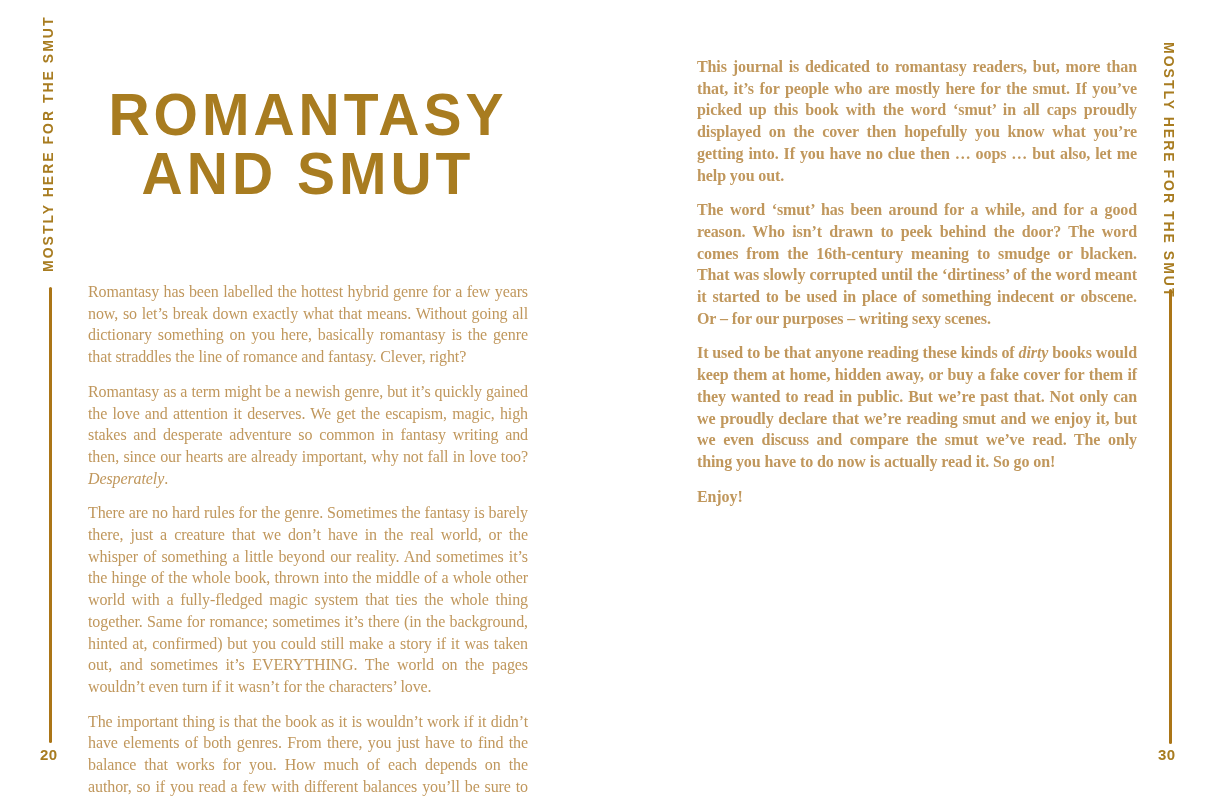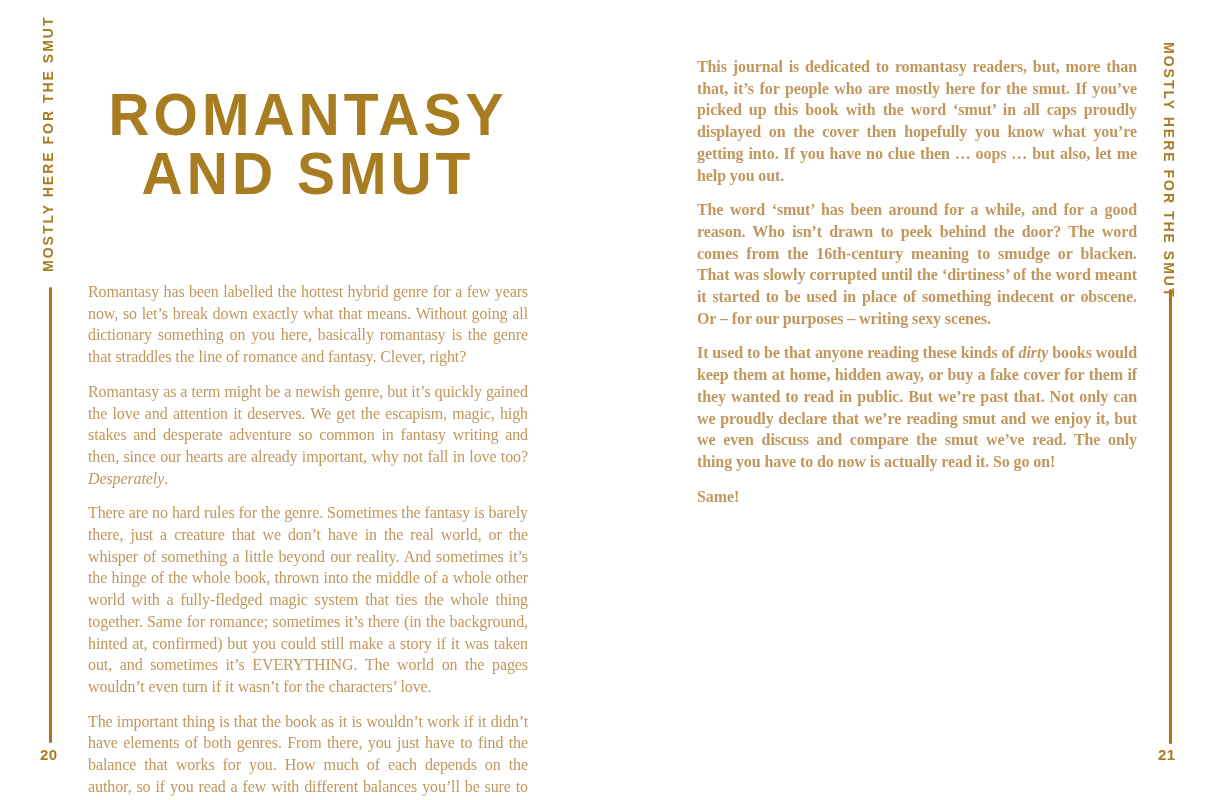--- a/index.html
+++ b/index.html
@@ -109,19 +109,19 @@
 
   <div>
     <div class="vtext vright">MOSTLY HERE FOR THE SMUT</div>
 
     <div class="vrule rright"></div>
 
     <div class="body-col cright">
         <p><span>This journal is dedicated to romantasy readers, but, more than that, it’s for people who are mostly here for the smut. If you’ve picked up this book with the word ‘smut’ in all caps proudly displayed on the cover then hopefully you know what you’re getting into. If you have no clue then … oops … but also, let me help you out.</span></p>
         <p><span>The word ‘smut’ has been around for a while, and for a good reason. Who isn’t drawn to peek behind the door? The word comes from the 16th-century meaning to smudge or blacken. That was slowly corrupted until the ‘dirtiness’ of the word meant it started to be used in place of something indecent or obscene. Or – for our purposes – writing sexy scenes.</span></p>
         <p><span>It used to be that anyone reading these kinds of </span><em>dirty</em><span> books would keep them at home, hidden away, or buy a fake cover for them if they wanted to read in public. But we’re past that. Not only can we proudly declare that we’re reading smut and we enjoy it, but we even discuss and compare the smut we’ve read. The only thing you have to do now is actually read it. So go on!</span></p>
-        <p><span>Same!</span></p>
+        <p><span>Enjoy!</span></p>
       </div>
 
-    <div class="pagenum pright">21</div>
+    <div class="pagenum pright">30</div>
   </div>
 
 </div>
 
 </body></html>

